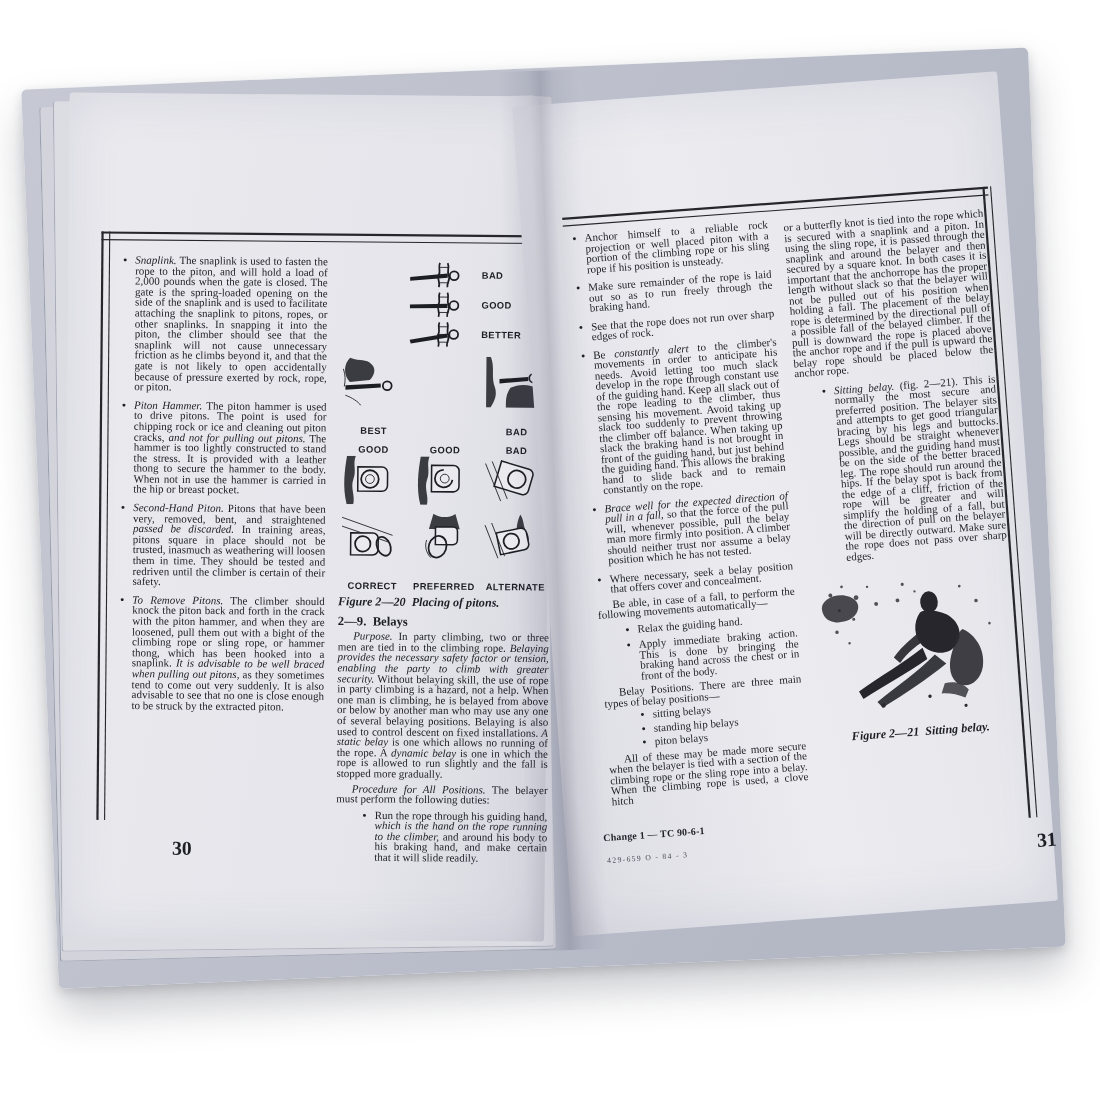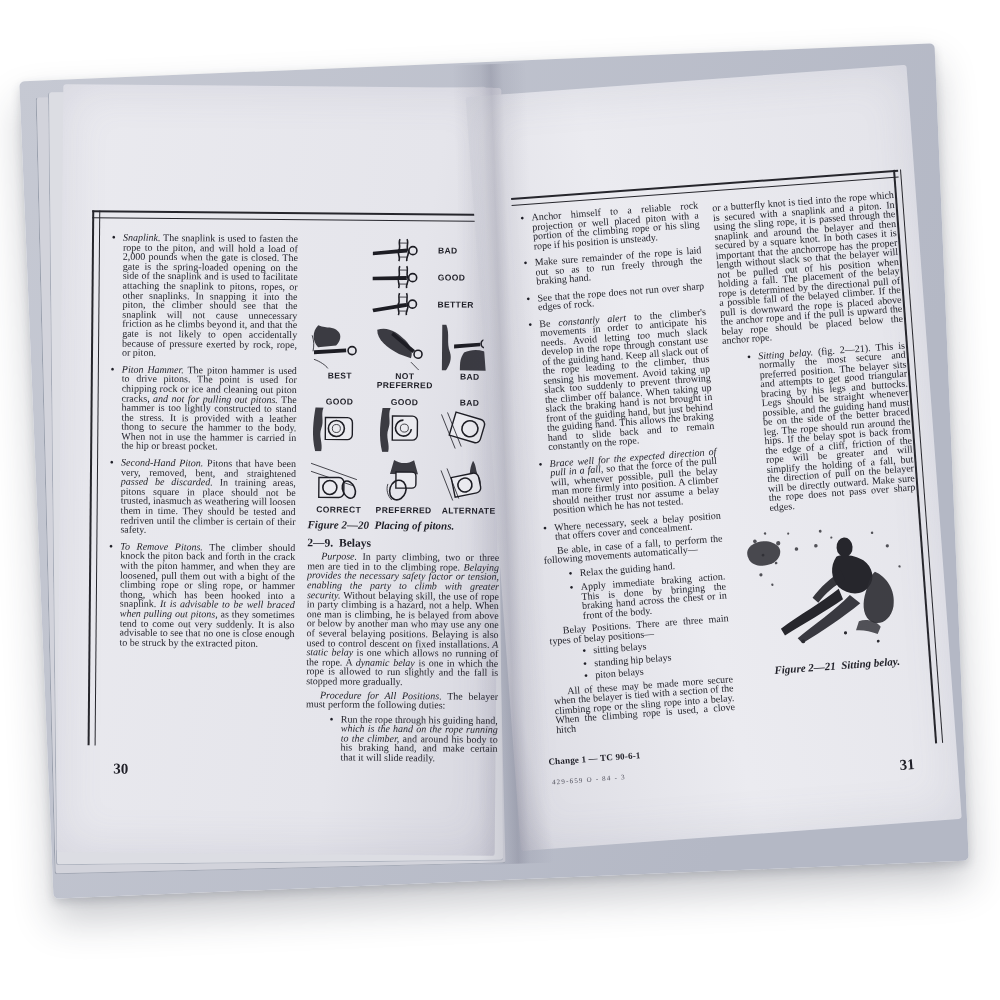--- a/index.html
+++ b/index.html
@@ -42,33 +42,33 @@
   .bullet{position:relative;padding-left:13px;margin-top:7px;}
   .bullet:first-child{margin-top:0;}
   .bullet::before{content:"\2022";position:absolute;left:2px;top:0;font-weight:bold;}
   .b2{margin-left:22px;margin-top:5px;}
   .b3{margin-left:30px;margin-top:3px;}
   .para{text-indent:14px;margin-top:4px;}
   .flush{text-indent:0;}
   i{font-style:italic;}
   .h29{font-weight:bold;font-size:11.5px;margin:8px 0 4px 0;white-space:pre-wrap;text-align:left;}
   .cap{font-style:italic;font-weight:bold;font-size:11px;text-align:left;white-space:pre-wrap;margin-top:6px;}
-  .pagenum{position:absolute;font-weight:bold;font-size:15px;}
+  .pagenum{position:absolute;font-weight:bold;font-size:18px;margin-left:43px;}
   .footer-change{position:absolute;font-weight:bold;font-size:9px;letter-spacing:.2px;}
   .footer-code{position:absolute;font-size:7px;color:#4c4c58;letter-spacing:1.2px;}
 
   
   .fig20{margin-top:2px;}
   .stackrow{display:flex;align-items:center;justify-content:flex-end;margin:3px 0;padding-right:6px;}
   .stackrow .lbl{width:58px;text-align:left;margin-left:8px;}
   .lbl{font-family:"Liberation Sans","DejaVu Sans",sans-serif;font-weight:bold;font-size:8.5px;
        letter-spacing:.4px;line-height:9px;text-align:center;}
   .cellrow{display:flex;justify-content:space-between;margin-top:8px;}
   .cell{width:62px;display:flex;flex-direction:column;align-items:center;}
-  .cell .lbl{margin-top:2px;}
+  .cell .lbl{margin-top:18px;}
   .cell .lbl.top{margin:0 0 1px 0;}
   svg.sk .o{fill:none;stroke:#1d1d24;stroke-width:1.6px;}
   svg.sk .t{stroke-width:.8px;}
   svg.sk .f{fill:#1d1d24;stroke:none;}
   svg.sk .f9{fill:#23232a;opacity:.88;stroke:none;}
   svg.sk .w{fill:#eaeaef;stroke:#1d1d24;stroke-width:1.4px;}
 
   
   .fig21{margin-top:10px;}
   .fig21 svg{display:block;margin:0 auto;}
@@ -130,29 +130,20 @@
 
           <div class="cellrow">
             <div class="cell">
               <svg class="sk" width="62" height="46" viewBox="0 0 60 46">
                   <path class="f9" d="M8 2c10 4 14 0 20 6 4 4 2 10-2 14L8 24C2 18 2 8 8 2Z"></path>
                   <path class="o t" d="M4 36c6 2 12 6 14 9M2 12c2 6 2 10 1 16"></path>
                   <path class="f" d="M4 27l32-2 .2 3.6L4 31Z"></path>
                   <circle class="o" cx="42" cy="27" r="4"></circle>
                 </svg>
               <span class="lbl">BEST</span>
-            </div>
-            <div class="cell">
-              <svg class="sk" width="62" height="46" viewBox="0 0 60 46">
-                  <path class="f9" d="M2 6C12 2 22 8 30 16c6 6 8 12 6 18L24 30C12 24 2 16 2 6Z"></path>
-                  <path class="f" d="M18 8l22 18-2.6 2.8L16 11Z"></path>
-                  <circle class="o" cx="43" cy="30" r="4"></circle>
-                  <path class="o t" d="M36 38c4 4 6 6 8 8"></path>
-                </svg>
-              <span class="lbl">NOT PREFERRED</span>
             </div>
             <div class="cell">
               <svg class="sk" width="62" height="46" viewBox="0 0 60 46">
                   <path class="f9" d="M6 0c4 10 0 18 4 28 2 6 0 12-4 18H2V0Z"></path>
                   <path class="f9" d="M24 28c8-4 18-4 28 2l4 16H20c0-8 0-12 4-18Z"></path>
                   <path class="f" d="M14 20l26-2 .2 3.6L14 24Z"></path>
                   <circle class="o" cx="45" cy="19" r="4"></circle>
                 </svg>
               <span class="lbl">BAD</span>
             </div>

